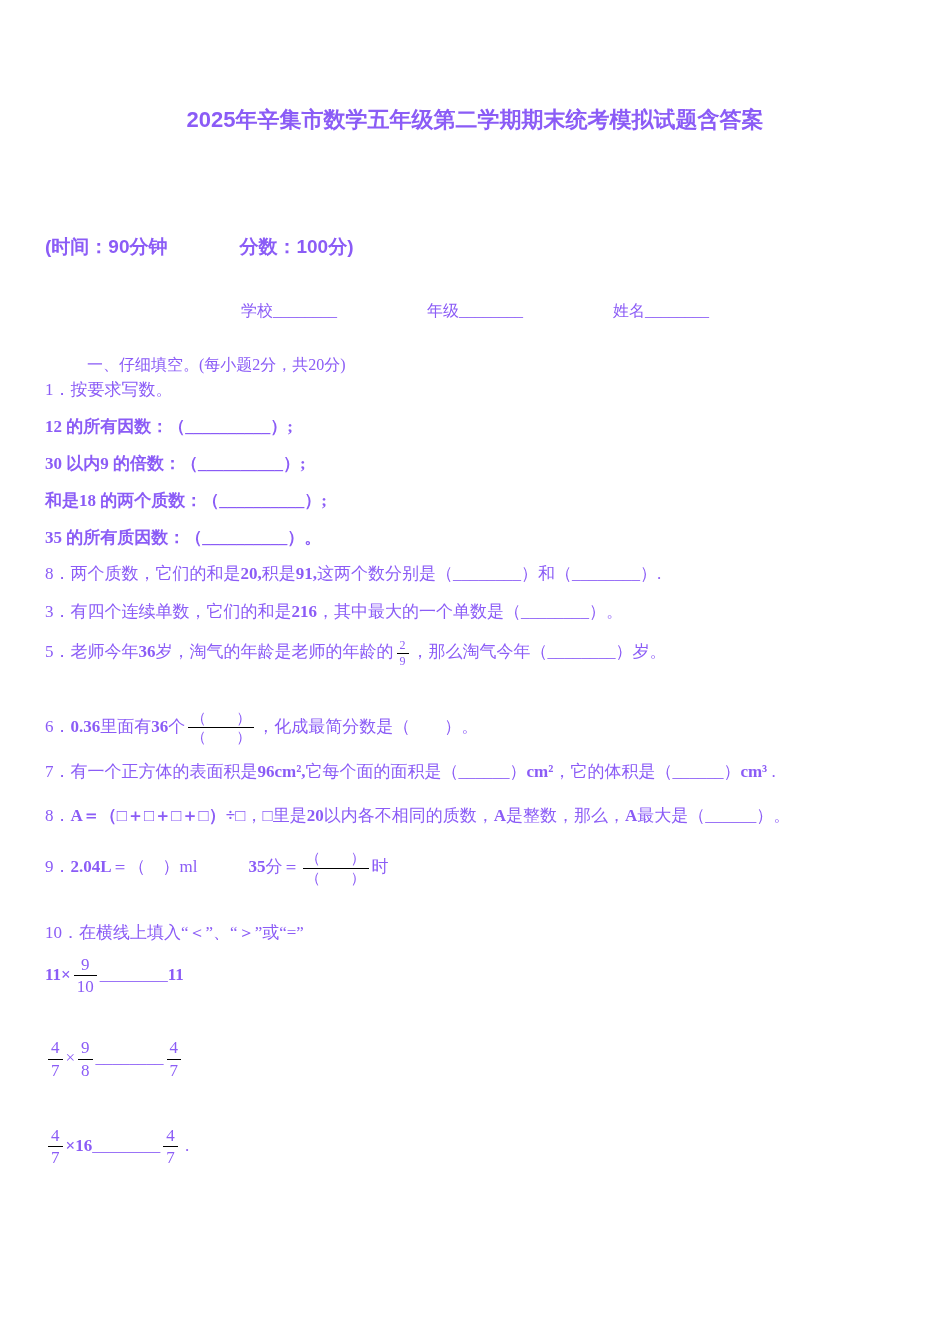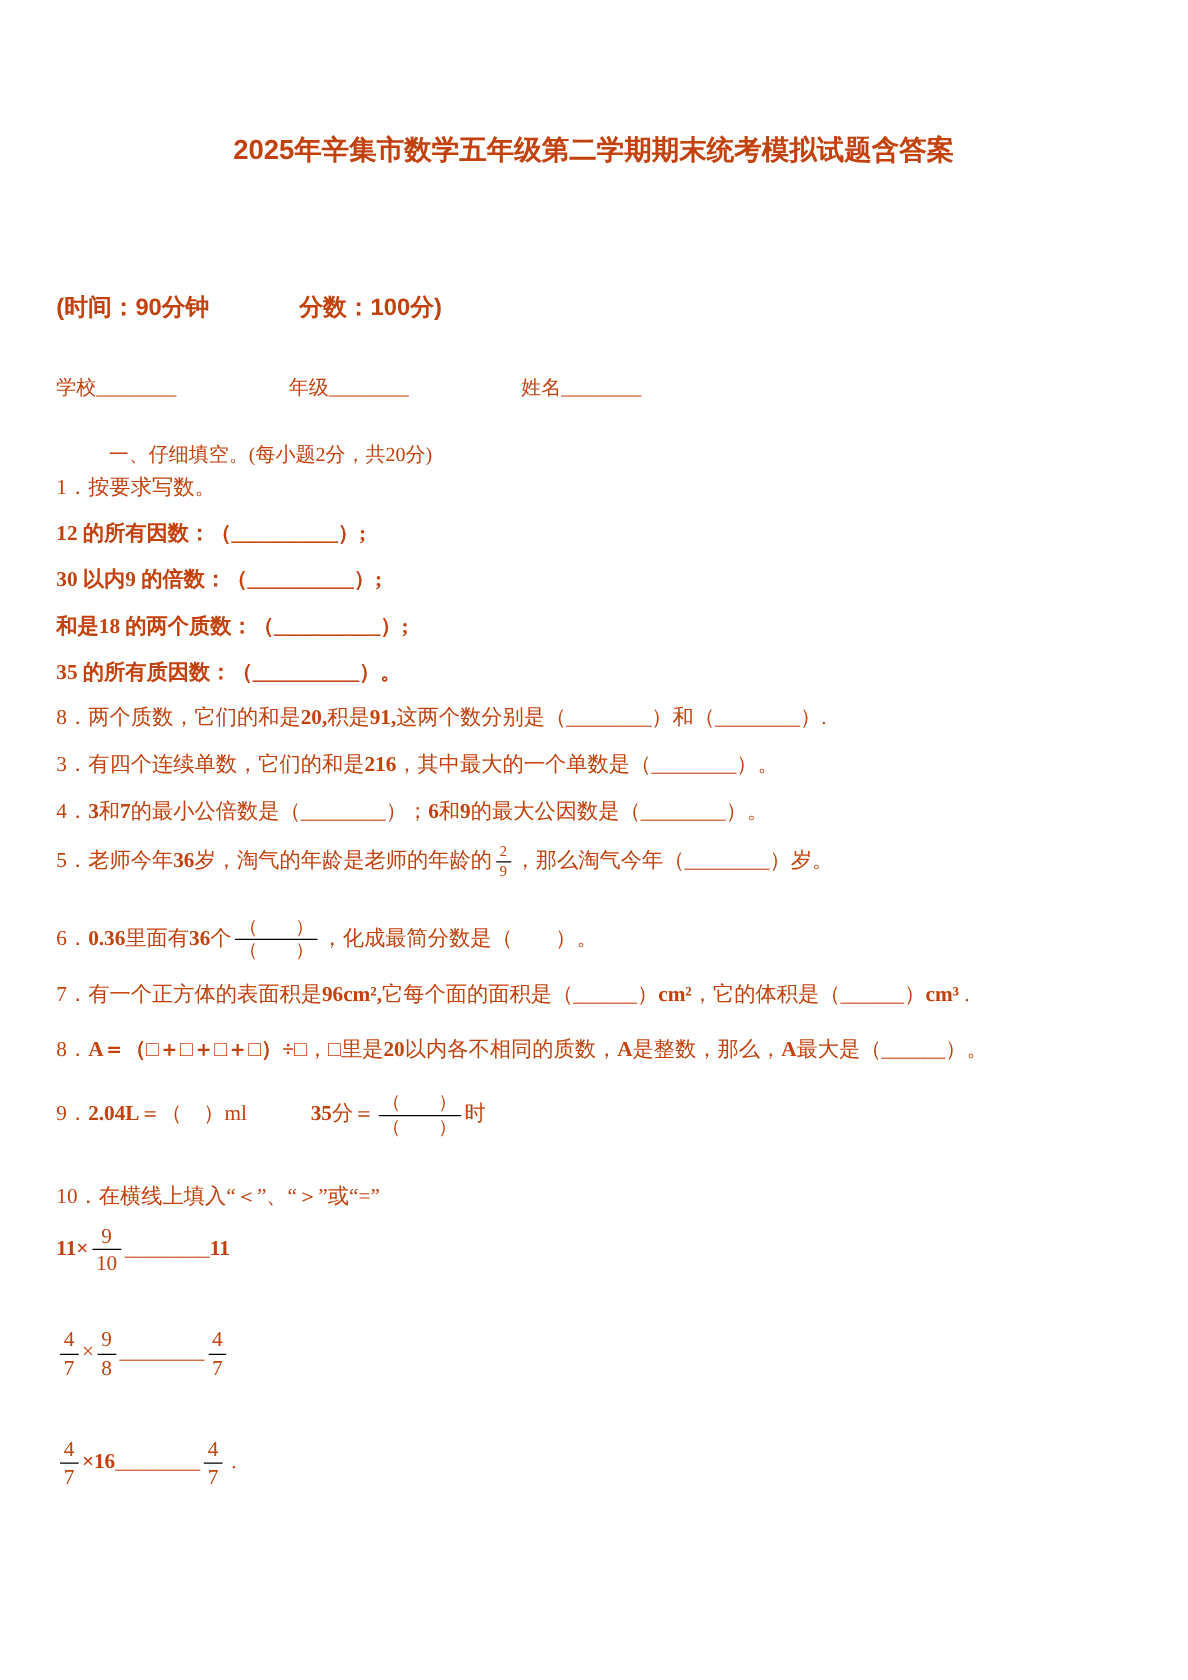--- a/index.html
+++ b/index.html
@@ -2,21 +2,21 @@
 <html><head>
 <meta charset="utf-8">
 <style>
   * { margin:0; padding:0; box-sizing:border-box; }
   html,body { background:#ffffff; }
   .page {
     position:relative;
     width:950px; height:1221px;
     margin:0 auto;
     background:#ffffff;
-    color:#c2410c;
+    color:#8b5cf6;
     font-family:"Liberation Serif","DejaVu Serif",serif;
     font-size:17px;
     line-height:1.3;
     padding:0 45px;
     overflow:hidden;
   }
   .title {
     padding-top:106px;
     text-align:center;
     font-family:"Liberation Sans","DejaVu Sans",sans-serif;
@@ -24,30 +24,30 @@
     font-weight:bold;
   }
   .meta {
     margin-top:100px;
     display:flex; justify-content:flex-start; gap:72px;
     font-family:"Liberation Sans","DejaVu Sans",sans-serif;
     font-size:19px; font-weight:bold;
   }
   .student-info {
     margin-top:42px;
-    display:flex; gap:90px;
+    display:flex; justify-content:center; gap:90px;
     font-size:16px;
   }
   .section-heading { margin-top:33px; font-size:16px;margin-left:42px; }
   .q { margin-top:14px; }
   .q1-label { margin-top:3px; }
   .q1-line { margin-top:15px; font-weight:bold; }
   .q3 { margin-top:16px; }
   .q5 { margin-top:14px; }
-  .q6 { margin-top:28px; }
+  .q6 { margin-top:40px; }
   .q7 { }
   .q8 { margin-top:22px; }
   .q9 { margin-top:22px; }
   .q10-label { margin-top:34px; }
   .q10-item { margin-top:40px; }
   .q10-item.first { margin-top:10px; }
   .q10-item.third { margin-top:44px; }
   .seg-bold { font-weight:bold; }
   
   .frac {
@@ -90,21 +90,20 @@
   <div class="q q1-label">1．按要求写数。</div>
   <div class="q1-line">12 的所有因数：（__________）;</div>
   <div class="q1-line">30 以内9 的倍数：（__________）;</div>
   <div class="q1-line">和是18 的两个质数：（__________）;</div>
   <div class="q1-line">35 的所有质因数：（__________）。</div>
 
   <div class="q q2"><span>8．两个质数，它们的和是</span><span class="seg-bold">20,</span><span>积是</span><span class="seg-bold">91,</span><span>这两个数分别是（________）和（________）.</span></div>
 
   <div class="q q3"><span>3．有四个连续单数，它们的和是</span><span class="seg-bold">216</span><span>，其中最大的一个单数是（________）。</span></div>
 
-  <div class="q q4"><span>4．</span><span class="seg-bold">3</span><span>和</span><span class="seg-bold">7</span><span>的最小公倍数是（________）；</span><span class="seg-bold">6</span><span>和</span><span class="seg-bold">9</span><span>的最大公因数是（________）。</span></div>
 
   <div class="q q5">
     <span><span>5．老师今年</span><span class="seg-bold">36</span><span>岁，淘气的年龄是老师的年龄的</span></span><span class="frac frac-sm"><span class="num">2</span><span class="den">9</span></span><span><span>，那么淘气今年（________）岁。</span></span>
   </div>
 
   <div class="q q6">
     <span><span>6．</span><span class="seg-bold">0.36</span><span>里面有</span><span class="seg-bold">36</span><span>个</span></span><span class="frac frac-paren"><span class="num">（　　）</span><span class="den">（　　）</span></span><span><span>，化成最简分数是（　　）。</span></span>
   </div>
 
   <div class="q q7"><span>7．有一个正方体的表面积是</span><span class="seg-bold">96cm²,</span><span>它每个面的面积是（______）</span><span class="seg-bold">cm²</span><span>，它的体积是（______）</span><span class="seg-bold">cm³</span><span> .</span></div>

